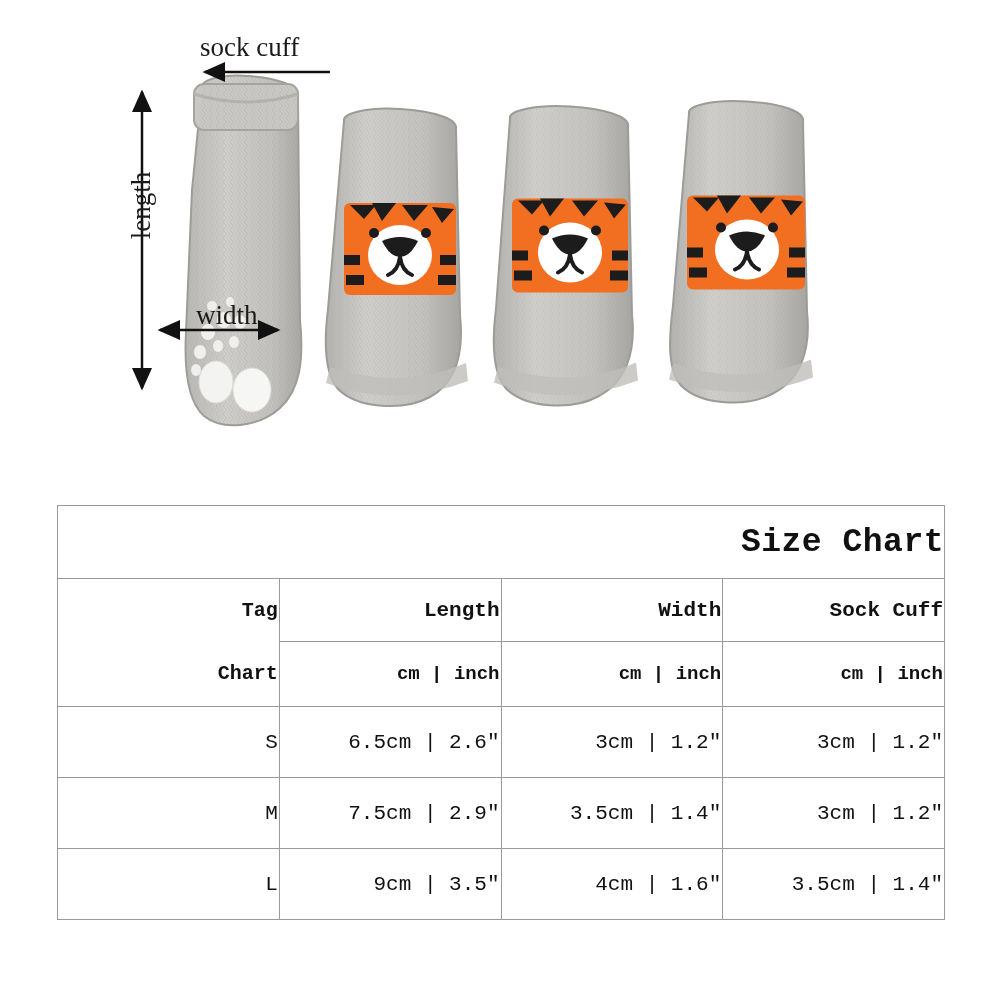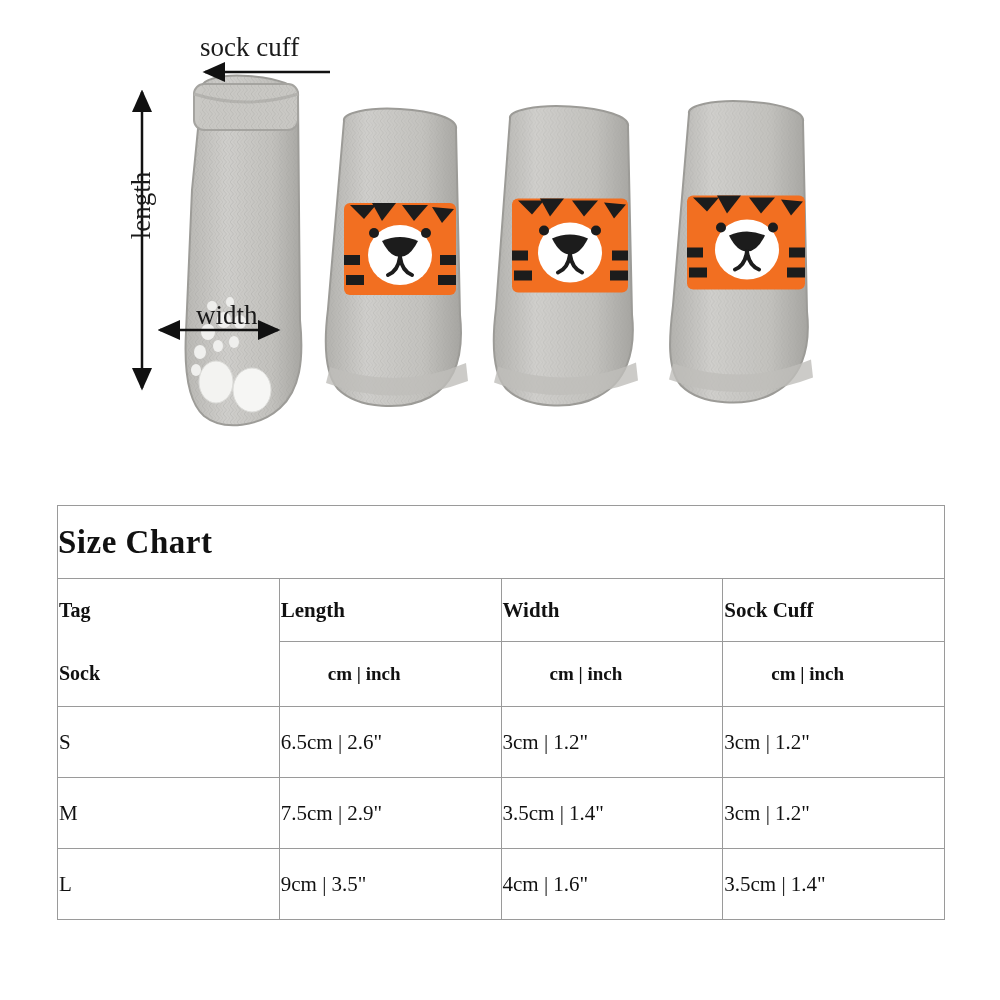--- a/index.html
+++ b/index.html
@@ -68,24 +68,24 @@
     width: 888px;
   }
   table.size-chart {
     width: 888px;
     border-collapse: collapse;
     table-layout: fixed;
   }
   table.size-chart td,
   table.size-chart th {
     border: 1px solid #9a9a9a;
-    text-align: left;
+    text-align: right;
     vertical-align: middle;
     color: #111;
-    font-family: Liberation Serif, serif;
+    font-family: Liberation Mono, monospace;
   }
   .chart-title {
     font-size: 33px;
     font-weight: bold;
     letter-spacing: 0.5px;
     height: 72px;
     padding: 0;
   }
   .col-tag { width: 105px; margin-top: 32px; }
   .hdr-cell {
@@ -326,21 +326,21 @@
       <tr>
         <td class="chart-title" colspan="4">Size Chart</td>
       </tr>
       <tr>
         <td class="col-tag tag-stack tag-top" rowspan="1">Tag</td>
         <td class="hdr-cell">Length</td>
         <td class="hdr-cell">Width</td>
         <td class="hdr-cell">Sock Cuff</td>
       </tr>
       <tr>
-        <td class="col-tag tag-stack2 tag-bottom">Sock</td>
+        <td class="col-tag tag-stack2 tag-bottom">Chart</td>
         <td class="unit-cell">cm | inch</td>
         <td class="unit-cell">cm | inch</td>
         <td class="unit-cell">cm | inch</td>
       </tr>
 
       <tr>
         <td class="data-tag">S</td>
         <td class="data-cell">6.5cm | 2.6"</td>
         <td class="data-cell">3cm | 1.2"</td>
         <td class="data-cell">3cm | 1.2"</td>

